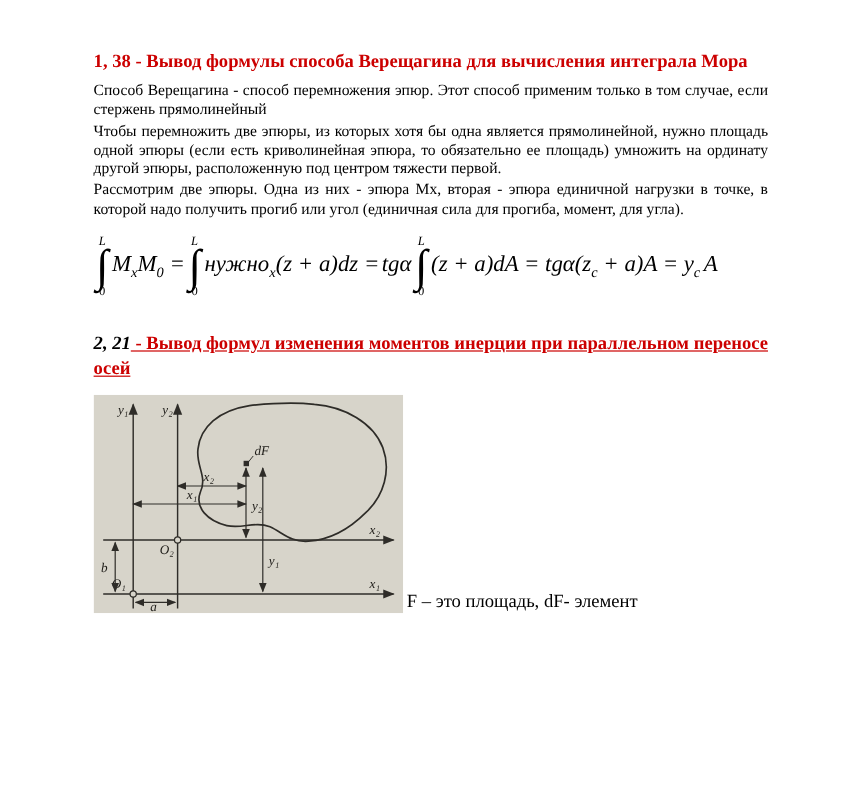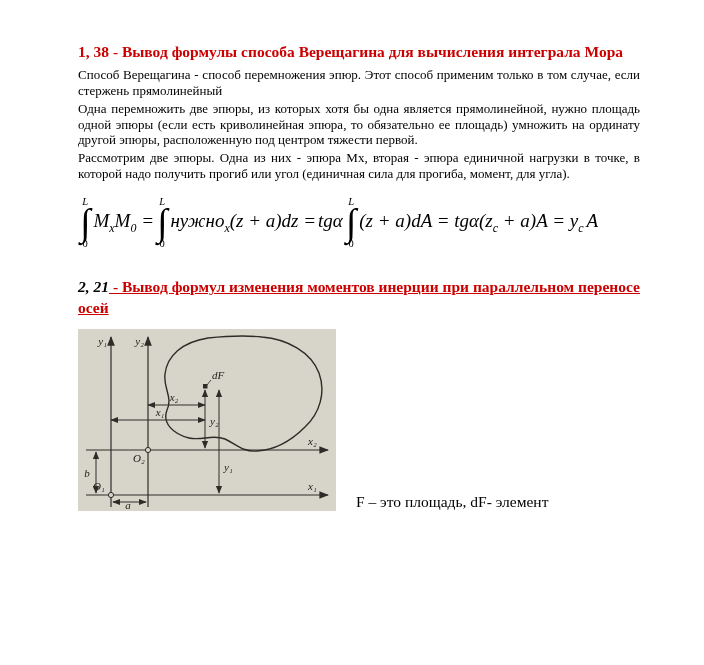--- a/index.html
+++ b/index.html
@@ -42,33 +42,33 @@
   .lastA { margin-left:3px; }
 
   .figure-row { margin-top:10px; display:flex; align-items:flex-end; }
   .figure { display:block; flex:0 0 auto; }
   .flab {
     font-family:"Liberation Serif","DejaVu Serif",serif;
     font-style:italic; font-size:11px; fill:#1e1c18;
   }
   .fig-caption {
     font-size:15.5px; line-height:1.2; color:#000;
-    padding-left:20px;
+    padding-left:3px;
   }
   .caption2 { margin-top:5px; padding-left:0; }
 </style>
 </head>
 <body>
 
 <div class="page">
 
   <h1 class="head">1, 38 - Вывод формулы способа Верещагина для вычисления интеграла Мора</h1>
 
   <p class="body-text first-para">Способ Верещагина - способ перемножения эпюр. Этот способ применим только в том случае, если стержень прямолинейный</p>
-  <p class="body-text">Одна перемножить две эпюры, из которых хотя бы одна является прямолинейной, нужно площадь одной эпюры (если есть криволинейная эпюра, то обязательно ее площадь) умножить на ординату другой эпюры, расположенную под центром тяжести первой.</p>
+  <p class="body-text">Чтобы перемножить две эпюры, из которых хотя бы одна является прямолинейной, нужно площадь одной эпюры (если есть криволинейная эпюра, то обязательно ее площадь) умножить на ординату другой эпюры, расположенную под центром тяжести первой.</p>
   <p class="body-text">Рассмотрим две эпюры. Одна из них - эпюра Mx, вторая - эпюра единичной нагрузки в точке, в которой надо получить прогиб или угол (единичная сила для прогиба, момент, для угла).</p>
 
   <div class="formula">
     <span class="intgrl">
         <span class="lim limu">L</span>
         <span class="isign">∫</span>
         <span class="lim liml">0</span>
       </span>
     <span class="mexpr"><span>M</span><sub>x</sub><span>M</span><sub>0</sub><span> = </span></span>
     <span class="intgrl">

